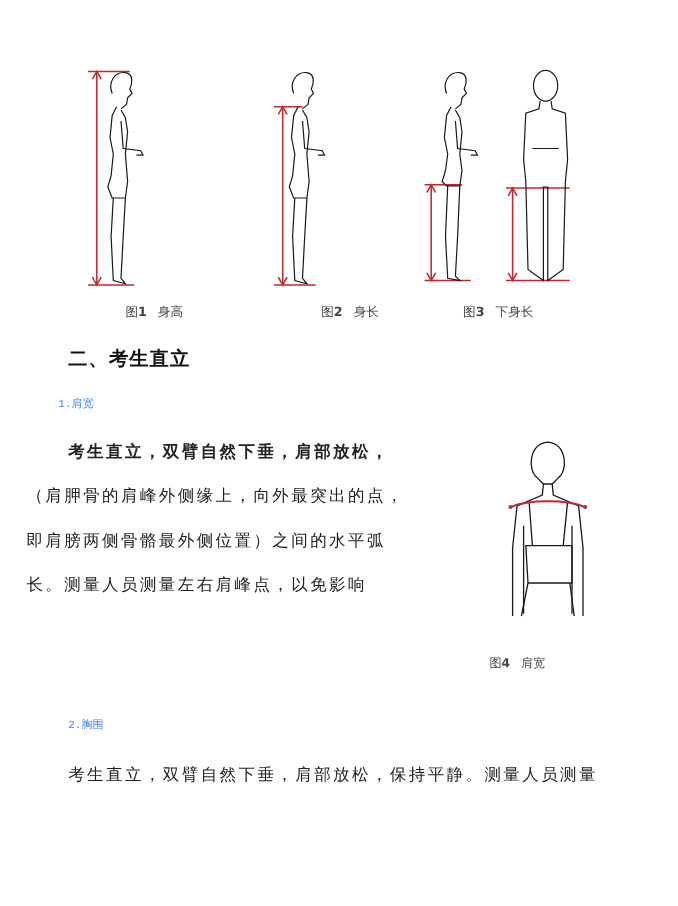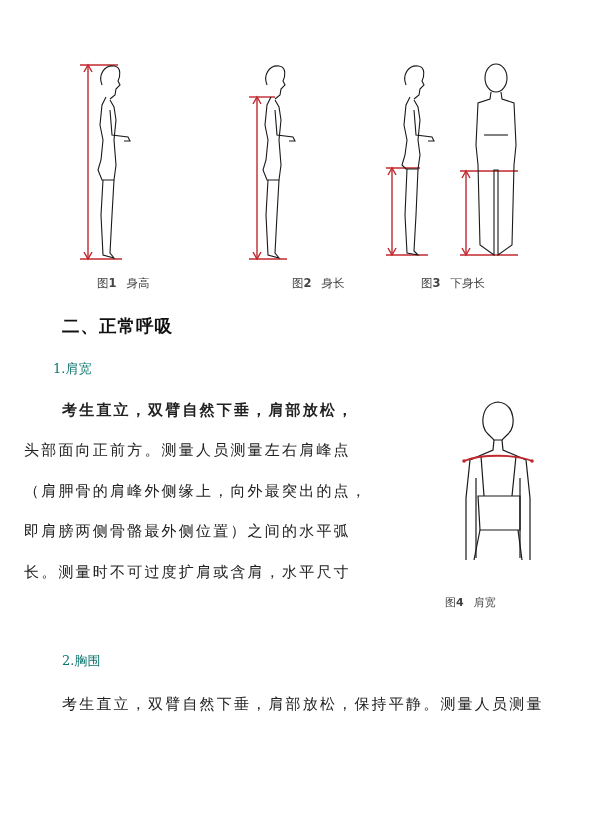--- a/index.html
+++ b/index.html
@@ -4,21 +4,21 @@
 <style>
   html, body { margin:0; padding:0; background:#ffffff; }
   body { width:616px; height:824px; position:relative; overflow:hidden;
          font-family:"DejaVu Serif", "Liberation Serif", serif; color:#222; }
   .fig { position:absolute; }
   .fig svg { display:block; }
   .cap { position:absolute; font-size:11.5px; color:#444; white-space:nowrap; }
   .cap b { font-family:"DejaVu Sans", sans-serif; font-weight:bold; margin-right:10px; }
   .heading { position:absolute; left:62px; top:314px; font-family:"DejaVu Sans", sans-serif;
              font-weight:bold; font-size:17.5px; color:#111; letter-spacing:1px; }
-  .sub { position:absolute; font-size:13px; color:#0f766e; }
+  .sub { position:absolute; font-size:10px; color:#3b82f6;font-family:Liberation Mono, monospace; }
   .para { position:absolute; font-size:15px; line-height:40.5px; color:#222; letter-spacing:2.2px; margin:0; }
   .para span { display:block; white-space:nowrap; }
 </style>
 </head>
 <body>
 
 <div class="fig" style="left:70px;top:55px;">
   <svg width="100" height="210" viewBox="0 0 100 210">
     <g stroke="#c0282e" stroke-width="1.4" fill="none">
       <line x1="10" y1="10" x2="48" y2="10"></line>
@@ -27,21 +27,21 @@
       <path d="M14 17 L18 10 L22 17 M14 197 L18 204 L22 197"></path>
     </g>
     <g stroke="#1a1a1a" stroke-width="1.1" fill="none">
       <path d="M32 30 C28 20 34 10 44 11 C52 12 50 22 48 26 L50 30 L46 34 L45 40 L40 44"></path>
       <path d="M36 42 L32 50 L30 70 L33 85 L31 105 L28 115 L32 125 L44 125 L46 110 L44 85 L46 65 L44 52 L40 45"></path>
       <path d="M40 55 L42 80 L58 82 L60 86 L54 86"></path>
       <path d="M33 125 L31 160 L33 200 L44 203 L40 198 L42 160 L44 125"></path>
     </g>
   </svg>
 </div>
-<div class="cap" style="left:97px;top:276px;text-align:right;">
+<div class="cap" style="left:114px;top:276px;text-align:right;">
   <span>图</span><b>1</b><span>身高</span>
 </div>
 
 <div class="fig" style="left:235px;top:55px;">
   <svg width="100" height="210" viewBox="0 0 100 210">
     <g stroke="#c0282e" stroke-width="1.4" fill="none">
       <line x1="14" y1="42" x2="40" y2="42"></line>
         <line x1="14" y1="204" x2="52" y2="204"></line>
       <line x1="22" y1="42" x2="22" y2="204"></line>
       <path d="M18 49 L22 42 L26 49 M18 197 L22 204 L26 197"></path>
@@ -78,31 +78,30 @@
       <ellipse cx="118" cy="23" rx="11" ry="14"></ellipse>
       <path d="M113 37 L112 44 L100 48 L98 90 L100 110 L102 190 L116 200 L116 115 L120 115 L120 200 L134 190 L136 110 L138 90 L136 48 L124 44 L123 37"></path>
       <path d="M106 80 L130 80"></path>
     </g>
   </svg>
 </div>
 <div class="cap" style="left:421px;top:276px;">
   <span>图</span><b>3</b><span>下身长</span>
 </div>
 
-<div class="heading">二、正常呼吸</div>
+<div class="heading">二、考生直立</div>
 
 <div class="sub" style="left:53px;top:360px;">1.肩宽</div>
 <div class="para" style="left:62px;top:390px;font-weight:bold;">
   <span>考生直立，双臂自然下垂，肩部放松，</span>
 </div>
 <div class="para" style="left:24px;top:430px;">
-  <span>头部面向正前方。测量人员测量左右肩峰点</span>
   <span>（肩胛骨的肩峰外侧缘上，向外最突出的点，</span>
   <span>即肩膀两侧骨骼最外侧位置）之间的水平弧</span>
-  <span>长。测量时不可过度扩肩或含肩，水平尺寸</span>
+  <span>长。测量人员测量左右肩峰点，以免影响</span>
 </div>
 
 <div class="fig" style="left:450px;top:388px;">
   <svg width="100" height="180" viewBox="0 0 100 180">
     <g stroke="#1a1a1a" stroke-width="1.2" fill="none">
       <path d="M38 46 C30 40 30 16 48 14 C66 16 66 40 58 46 L52 52 L44 52 Z"></path>
       <path d="M44 52 L43 62 L20 72 L16 110 L16 172"></path>
       <path d="M52 52 L53 62 L76 72 L80 110 L80 172"></path>
       <path d="M31 68 L34 108 M66 68 L62 108"></path>
       <path d="M28 108 L70 108 L70 142 L30 142 Z"></path>

